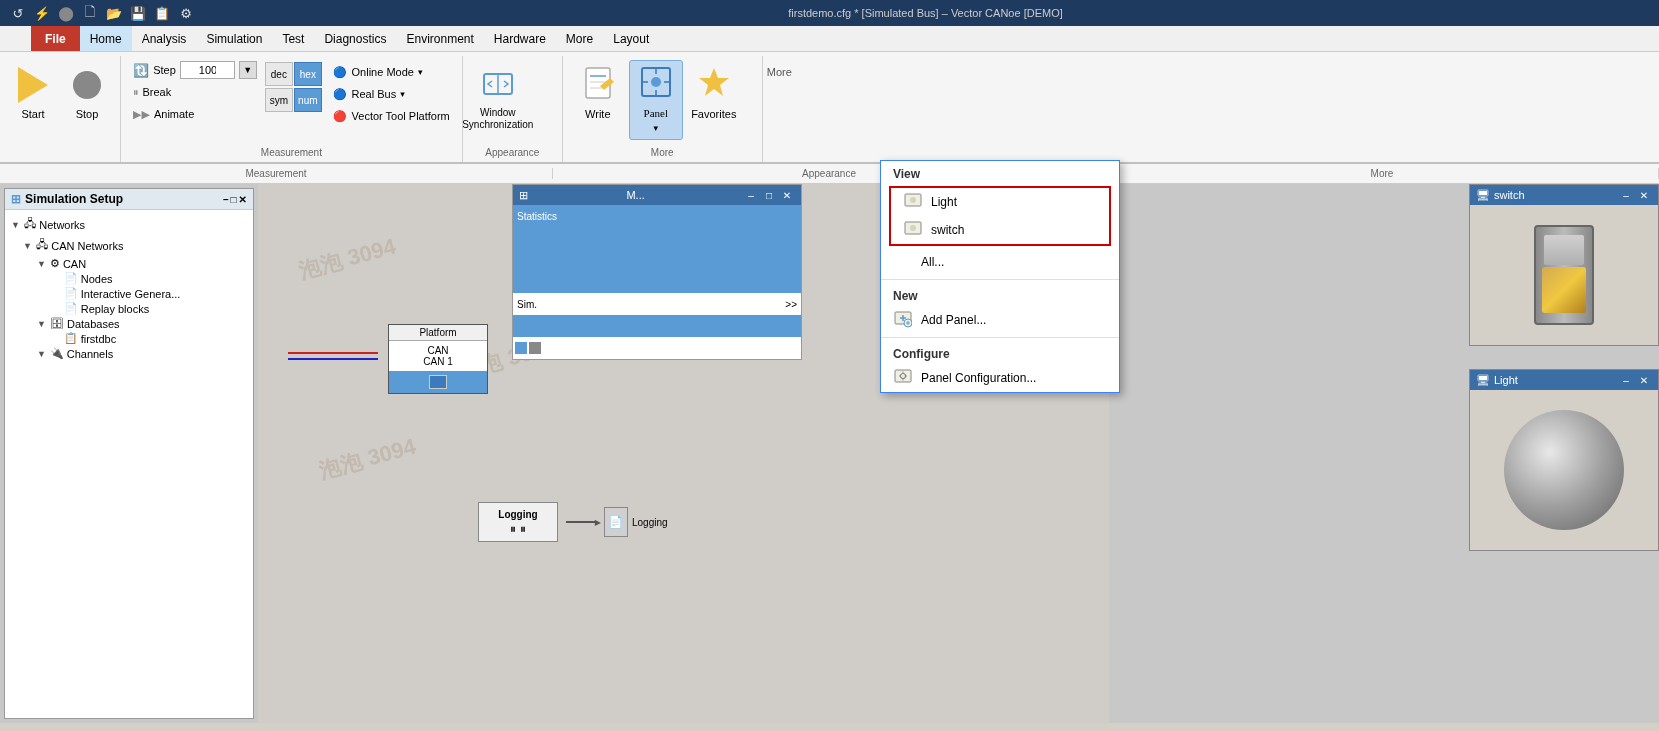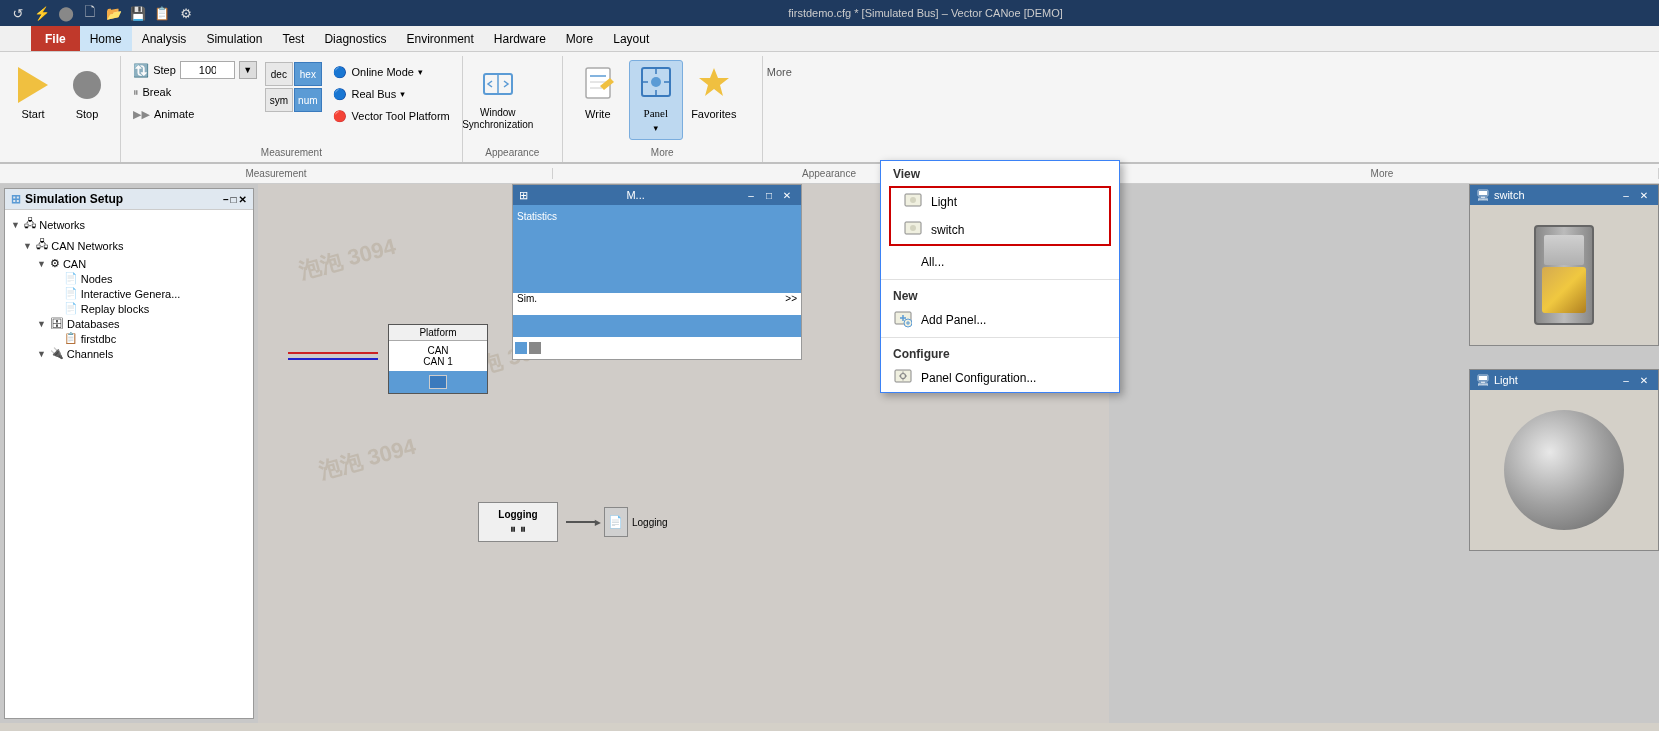--- a/index.html
+++ b/index.html
@@ -752,21 +752,21 @@
           <span class="wc-btn close">✕</span>
         </div>
       </div>
 
       <div style="height:22px;background:#5b9bd5;display:flex;align-items:center;padding:0 4px;">
         <span style="color:white;font-size:10px;">Statistics</span>
       </div>
       <div style="height:22px;background:#5b9bd5;"></div>
       <div style="height:22px;background:#5b9bd5;"></div>
       <div style="height:22px;background:#5b9bd5;"></div>
-      <div style="height:22px;background:white;display:flex;padding:0 4px;">
+      <div style="height:22px;background:white;display:flex;align-items:center;padding:0 4px;">
         <span style="font-size:10px;">Sim.</span>
         <span style="margin-left:auto;font-size:10px;">&gt;&gt;</span>
       </div>
       <div style="height:22px;background:#5b9bd5;"></div>
       <div style="height:22px;background:white;display:flex;align-items:center;padding:0 2px;">
         <div style="width:12px;height:12px;background:#5b9bd5;margin-right:2px;"></div>
         <div style="width:12px;height:12px;background:#888;"></div>
       </div>
     </div>
 

